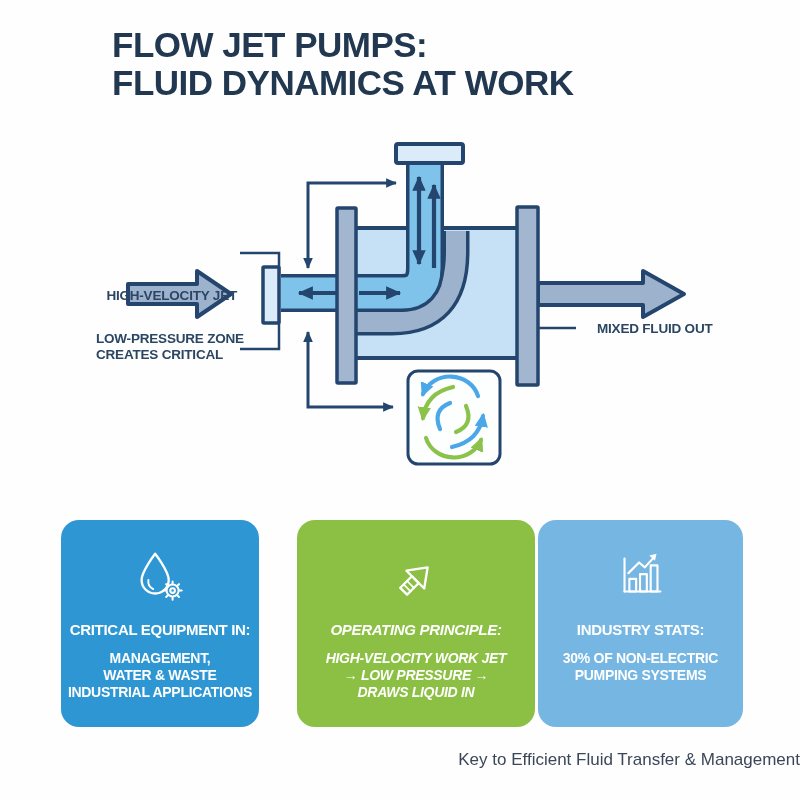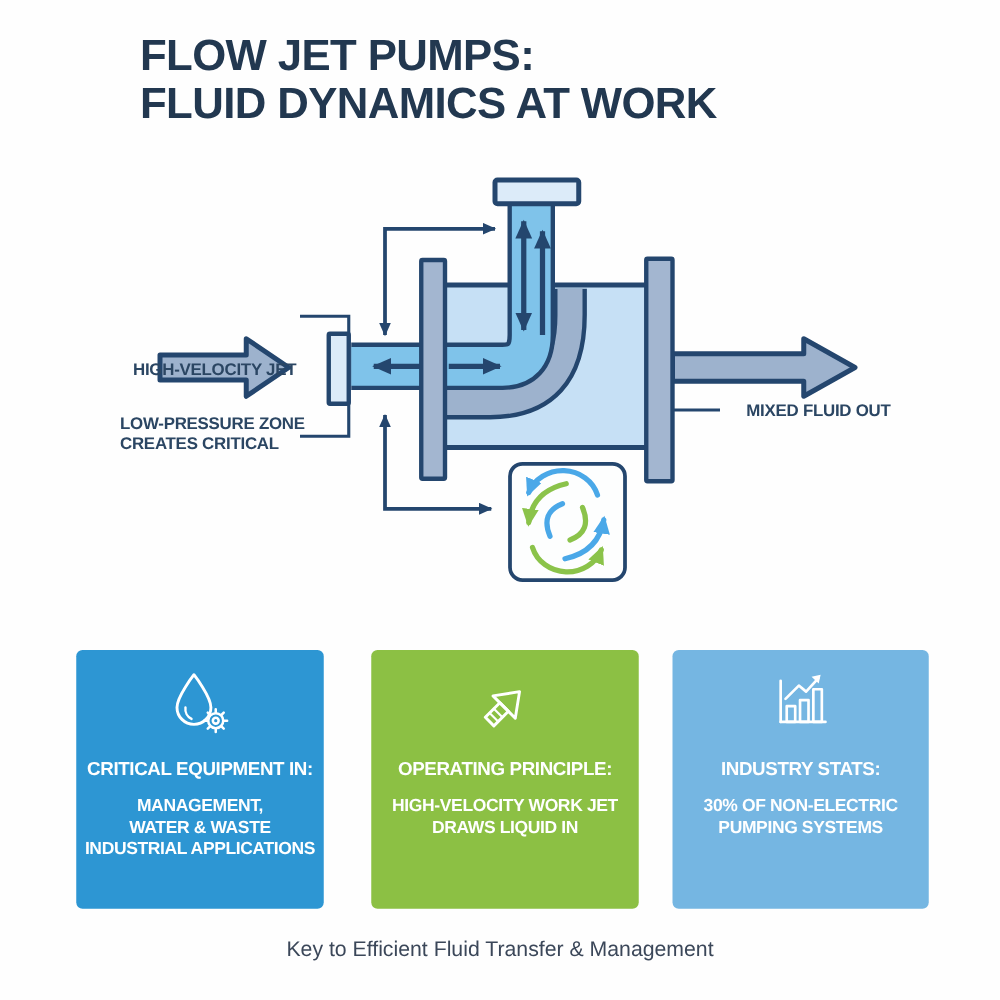--- a/index.html
+++ b/index.html
@@ -19,36 +19,36 @@
   
   .dlabel{
     position:absolute;color:#2b4663;font-weight:bold;font-size:13.5px;
     letter-spacing:-0.2px;line-height:15.5px;white-space:nowrap;
   }
   .dlabel.jet{right:563px;top:246px;text-align:right;margin-top:42px;}
   .dlabel.suction{left:96px;top:331px;width:160px;text-align:left;white-space:normal;}
   .dlabel.outlet{left:581px;top:321px;padding-left:16px;}
   
   .card{
-    position:absolute;top:520px;height:207px;border-radius:5px;
+    position:absolute;top:520px;height:207px;border-radius:18px;
     display:flex;flex-direction:column;align-items:center;
-    color:#ffffff;text-align:center;box-sizing:border-box;padding-top:12px;
+    color:#ffffff;text-align:center;box-sizing:border-box;padding-top:26px;
   }
   .card.c1{left:61px;width:198px;}
-  .card.c2{left:297px;width:214px;}
+  .card.c2{left:297px;width:238px;font-style:italic;}
   .card.c3{left:538px;width:205px;}
   .card-icon{width:62px;height:62px;flex:0 0 auto;}
   .card-heading{
     margin-top:14px;font-size:15px;font-weight:bold;letter-spacing:-0.3px;line-height:16px;
   }
   .card-body{margin-top:12px;font-size:14px;font-weight:bold;letter-spacing:-0.3px;line-height:17px;}
   .card-body .src{font-size:13px;letter-spacing:-0.4px;}
   
   .footer{
-    position:absolute;left:0;top:750px;width:800px;text-align:center;
+    position:absolute;left:0;top:750px;width:800px;text-align:right;
     font-size:17px;color:#3b4759;
   }
 </style>
 </head>
 <body>
 
 <div class="page">
 
   <div class="title">
     <div>FLOW JET PUMPS:</div>
@@ -149,20 +149,21 @@
     <svg class="card-icon" viewBox="0 0 64 64" fill="none" stroke="#ffffff" stroke-width="2.4" stroke-linecap="round" stroke-linejoin="round">
       <g transform="rotate(-45 32 34)">
         <rect x="14" y="29" width="17" height="10"></rect>
         <path d="M19,29 V39 M24,29 V39" stroke-width="1.8"></path>
         <polygon points="31,21 31,47 49,34"></polygon>
       </g>
     </svg>
     <div class="card-heading">OPERATING PRINCIPLE:</div>
     <div class="card-body">
       <div>HIGH-VELOCITY WORK JET</div>
+      <div>→ LOW PRESSURE →</div>
       <div>DRAWS LIQUID IN</div>
     </div>
   </div>
 
   <div class="card c3" style="background: rgb(117, 182, 226);">
     <svg class="card-icon" viewBox="0 0 64 64" fill="none" stroke="#ffffff" stroke-width="2.2" stroke-linecap="round" stroke-linejoin="round">
       <path d="M15,13 V47"></path>
       <path d="M15,47 H52"></path>
       <rect x="20" y="34" width="7" height="13"></rect>
       <rect x="31" y="29" width="7" height="18"></rect>

